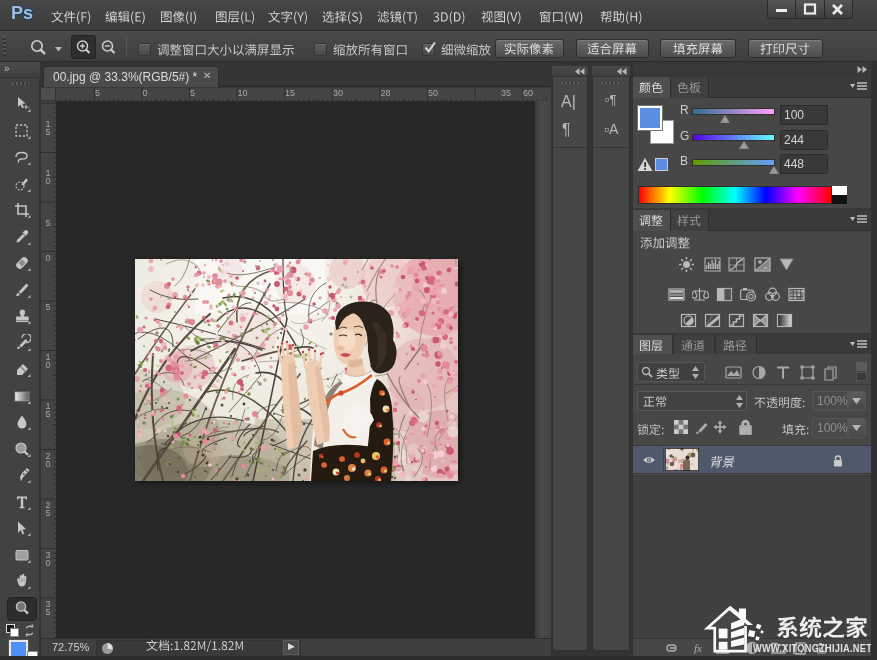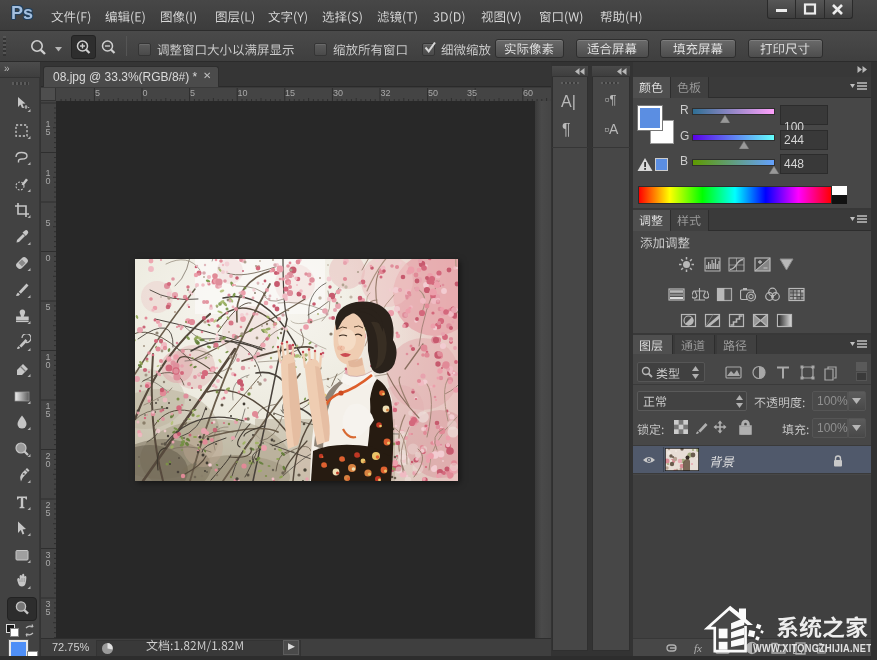--- a/index.html
+++ b/index.html
@@ -101,21 +101,21 @@
     <path d="M8.7 -0.8C9.6 -0.2 10.7 0.5 11.2 1L11.8 0.4C11.3 -0.1 10.2 -0.9 9.3 -1.3ZM6.7 -1.3C6.1 -0.8 4.9 -0.1 4 0.4C4.2 0.5 4.4 0.8 4.6 1C5.5 0.6 6.7 -0.2 7.5 -0.8ZM7.6 -10.5C7.6 -10.2 7.6 -9.8 7.5 -9.3H4.7V-8.6H7.3L7.2 -7.7H5.3V-2.2H4.2V-1.4H12V-2.2H10.9V-7.7H8L8.2 -8.6H11.7V-9.3H8.4L8.6 -10.4ZM6.1 -2.2V-3H10V-2.2ZM6.1 -5.7H10V-5H6.1ZM6.1 -6.3V-7.1H10V-6.3ZM6.1 -4.4H10V-3.6H6.1ZM0.4 -1.7 0.8 -0.8C1.8 -1.2 3.1 -1.7 4.3 -2.2L4.1 -3.1L2.8 -2.6V-6.6H4.2V-7.5H2.8V-10.4H1.9V-7.5H0.5V-6.6H1.9V-2.2C1.4 -2 0.8 -1.8 0.4 -1.7Z M14.4 -3.8C14.7 -3.9 15 -4 16.8 -4.1C16.6 -1.9 16 -0.6 13.2 0.2C13.4 0.4 13.7 0.8 13.8 1C16.8 0.1 17.6 -1.6 17.8 -4.1L19.6 -4.2V-0.7C19.6 0.4 20 0.7 21.1 0.7C21.4 0.7 22.8 0.7 23 0.7C24.1 0.7 24.4 0.2 24.5 -1.8C24.2 -1.8 23.8 -2 23.6 -2.2C23.5 -0.5 23.4 -0.2 23 -0.2C22.6 -0.2 21.5 -0.2 21.2 -0.2C20.7 -0.2 20.6 -0.3 20.6 -0.7V-4.3L22.4 -4.4C22.7 -4.1 23 -3.8 23.1 -3.5L24 -4.1C23.3 -5 21.9 -6.2 20.7 -7.2L20 -6.7C20.5 -6.2 21.1 -5.7 21.6 -5.2L15.7 -4.9C16.5 -5.7 17.3 -6.6 18.1 -7.6H24.2V-8.5H13.3V-7.6H16.8C16.1 -6.6 15.2 -5.7 14.9 -5.4C14.6 -5.1 14.3 -4.8 14.1 -4.8C14.2 -4.5 14.3 -4 14.4 -3.8ZM17.8 -10.3C18.2 -9.7 18.6 -9 18.8 -8.5L19.8 -8.8C19.6 -9.3 19.1 -10 18.8 -10.6Z M29.4 -6.6C29.6 -6.2 29.9 -5.7 30.1 -5.3L31 -5.7C30.8 -6 30.5 -6.5 30.2 -6.9ZM27.6 -9.1H35.2V-7.8H27.6ZM26.7 -9.9V-5.8C26.7 -3.9 26.6 -1.3 25.4 0.5C25.6 0.6 26 0.9 26.2 1C27.5 -0.9 27.6 -3.7 27.6 -5.8V-7H36.2V-9.9ZM34.2 -6.9C34 -6.4 33.7 -5.8 33.4 -5.3H28.1V-4.5H30.1V-3.2L30.1 -2.7H27.8V-1.9H30C29.7 -1.1 29.1 -0.3 27.7 0.3C27.9 0.5 28.2 0.8 28.3 1C30.1 0.2 30.7 -0.8 30.9 -1.9H33.5V1H34.4V-1.9H36.8V-2.7H34.4V-4.5H36.5V-5.3H34.3C34.6 -5.7 35 -6.2 35.2 -6.6ZM33.5 -2.7H31L31 -3.2V-4.5H33.5Z M40.5 -6.1H47.1V-5.3H40.5ZM40.5 -7.5H47.1V-6.7H40.5ZM43.2 -3.2V-2.3H40.9C41.3 -2.6 41.6 -2.9 41.9 -3.2ZM44.2 -3.2H45.7C46 -2.9 46.3 -2.6 46.6 -2.3H44.2ZM39.6 -8.1V-4.6H41.9C41.7 -4.4 41.6 -4.2 41.4 -4H38.2V-3.2H40.7C40 -2.6 39 -2 37.9 -1.5C38.1 -1.4 38.3 -1.1 38.4 -0.8C39.1 -1.1 39.6 -1.4 40.1 -1.7V0.6H41V-1.6H43.2V1H44.2V-1.6H46.6V-0.3C46.6 -0.2 46.6 -0.1 46.4 -0.1C46.3 -0.1 45.8 -0.1 45.3 -0.2C45.4 0.1 45.5 0.3 45.5 0.6C46.3 0.6 46.8 0.6 47.1 0.4C47.5 0.3 47.5 0.1 47.5 -0.3V-1.7C48 -1.4 48.5 -1.2 49.1 -1C49.2 -1.2 49.4 -1.5 49.6 -1.7C48.6 -2 47.5 -2.5 46.7 -3.2H49.3V-4H42.5C42.6 -4.2 42.8 -4.4 42.9 -4.6H48V-8.1ZM45.3 -10.5V-9.7H42.1V-10.5H41.2V-9.7H38.3V-8.9H41.2V-8.3H42.1V-8.9H45.3V-8.3H46.3V-8.9H49.2V-9.7H46.3V-10.5Z" fill="#e2e2e2"></path>
   </svg>
 <div class="abs" style="left:748px;top:39px;width:75px;height:19px;background:linear-gradient(#6a6a6a,#4d4d4d);border:1px solid #2e2e2e;border-radius:3px;box-shadow:inset 0 1px 0 #7e7e7e"></div>
 <svg style="position:absolute;left:760px;top:38.5px" width="56" height="20" viewBox="0 -14.5 56 20">
     <path d="M2.5 -10.5V-8H0.6V-7.1H2.5V-4.4C1.7 -4.2 1.1 -4 0.5 -3.9L0.8 -3L2.5 -3.5V-0.2C2.5 -0.1 2.4 -0 2.2 -0C2.1 0 1.5 0 0.9 -0C1.1 0.2 1.2 0.6 1.2 0.9C2.1 0.9 2.6 0.9 3 0.7C3.3 0.6 3.4 0.3 3.4 -0.2V-3.7L5.3 -4.3L5.2 -5.2L3.4 -4.7V-7.1H5.2V-8H3.4V-10.5ZM5.2 -9.5V-8.5H8.8V-0.4C8.8 -0.2 8.7 -0.1 8.5 -0.1C8.2 -0.1 7.3 -0.1 6.4 -0.1C6.5 0.2 6.7 0.7 6.7 0.9C7.9 0.9 8.7 0.9 9.2 0.8C9.6 0.6 9.8 0.3 9.8 -0.4V-8.5H12V-9.5Z M13.7 -0.5C14 -0.7 14.5 -0.8 18.2 -1.8C18.2 -2 18.1 -2.4 18.1 -2.7L14.7 -1.8V-5.2H18.2V-6.1H14.7V-8.4C15.9 -8.7 17.2 -9.1 18.2 -9.5L17.4 -10.2C16.6 -9.8 15.1 -9.3 13.8 -9V-2.3C13.8 -1.8 13.5 -1.6 13.2 -1.4C13.4 -1.2 13.6 -0.7 13.7 -0.5ZM19.2 -9.6V1H20.1V-8.7H23V-2.2C23 -2 22.9 -1.9 22.7 -1.9C22.5 -1.9 21.8 -1.9 21.1 -1.9C21.2 -1.7 21.4 -1.2 21.4 -0.9C22.4 -0.9 23 -1 23.4 -1.1C23.8 -1.3 23.9 -1.6 23.9 -2.2V-9.6Z M27.2 -9.9V-6.4C27.2 -4.3 27.1 -1.6 25.4 0.4C25.6 0.5 26 0.9 26.2 1.1C27.6 -0.6 28.1 -3 28.2 -5H31.4C32.2 -2.1 33.7 0 36.3 1C36.5 0.7 36.8 0.3 37 0.1C34.6 -0.6 33.1 -2.5 32.4 -5H35.8V-9.9ZM28.2 -9H34.8V-5.9H28.2V-6.4Z M39.6 -5.2C40.5 -4.2 41.5 -2.9 41.9 -2L42.7 -2.5C42.3 -3.4 41.3 -4.7 40.4 -5.7ZM45.4 -10.5V-7.8H38.1V-6.9H45.4V-0.4C45.4 -0.1 45.3 -0 45 0C44.7 0 43.6 0 42.4 -0C42.6 0.3 42.8 0.7 42.9 1C44.2 1 45.2 1 45.7 0.8C46.2 0.7 46.4 0.4 46.4 -0.4V-6.9H49.4V-7.8H46.4V-10.5Z" fill="#e2e2e2"></path>
   </svg>
 <div class="abs" style="left:0px;top:62px;width:877px;height:598px;background:#333333"></div>
 <div class="abs" style="left:41px;top:62px;width:510px;height:596px;background:#3a3a3a"></div>
 <div class="abs" style="left:41px;top:62px;width:510px;height:25px;background:#353535;border-bottom:1px solid #2a2a2a"></div>
 <div class="abs" style="left:43px;top:66px;width:176px;height:21px;background:#4b4b4b;border-radius:3px 3px 0 0;border:1px solid #2e2e2e;border-bottom:none"></div>
-<div class="lat" style="left:53px;top:70px;font-size:12px;color:#dadada">08.jpg @ 33.3%(RGB/8#) *</div>
+<div class="lat" style="left:53px;top:70px;font-size:12px;color:#dadada">00.jpg @ 33.3%(RGB/5#) *</div>
 <div class="lat" style="left:203px;top:70px;font-size:10px;color:#c0c0c0">✕</div>
 <div class="abs" style="left:41px;top:88px;width:15px;height:13px;background:#4e4e4e;border-right:1px solid #333;border-bottom:1px solid #333"></div>
 <svg class="abs" style="left:56px;top:88px" width="495" height="13">
     <rect x="0" y="0" width="495" height="13" fill="#444"></rect>
     <rect x="4.6" y="11" width="1" height="2" fill="#2e2e2e"></rect>
     <rect x="9.3" y="11" width="1" height="2" fill="#2e2e2e"></rect>
     <rect x="14.1" y="10" width="1" height="3" fill="#2e2e2e"></rect>
     <rect x="18.9" y="11" width="1" height="2" fill="#2e2e2e"></rect>
     <rect x="23.6" y="11" width="1" height="2" fill="#2e2e2e"></rect>
     <rect x="28.4" y="11" width="1" height="2" fill="#2e2e2e"></rect>
@@ -217,23 +217,23 @@
     <rect x="490.1" y="10" width="1" height="3" fill="#2e2e2e"></rect>
     <rect x="494.9" y="11" width="1" height="2" fill="#2e2e2e"></rect>
     <rect x="466.3" y="0" width="1" height="13" fill="#2e2e2e"></rect>
   </svg>
 <div class="lat" style="left:95px;top:88px;font-size:9px;color:#a8a8a8">5</div>
 <div class="lat" style="left:142.5px;top:88px;font-size:9px;color:#a8a8a8">0</div>
 <div class="lat" style="left:190px;top:88px;font-size:9px;color:#a8a8a8">5</div>
 <div class="lat" style="left:237.5px;top:88px;font-size:9px;color:#a8a8a8">10</div>
 <div class="lat" style="left:285px;top:88px;font-size:9px;color:#a8a8a8">15</div>
 <div class="lat" style="left:333px;top:88px;font-size:9px;color:#a8a8a8">30</div>
-<div class="lat" style="left:380.5px;top:88px;font-size:9px;color:#a8a8a8">32</div>
+<div class="lat" style="left:380.5px;top:88px;font-size:9px;color:#a8a8a8">28</div>
 <div class="lat" style="left:428px;top:88px;font-size:9px;color:#a8a8a8">50</div>
-<div class="lat" style="left:467px;top:88px;font-size:9px;color:#a8a8a8">35</div>
+<div class="lat" style="left:501px;top:88px;font-size:9px;color:#a8a8a8">35</div>
 <div class="lat" style="left:523px;top:88px;font-size:9px;color:#a8a8a8">60</div>
 <svg class="abs" style="left:41px;top:101px" width="15" height="537">
     <rect x="0" y="0" width="15" height="537" fill="#444"></rect>
     <rect x="13" y="6.5" width="2" height="1" fill="#2e2e2e"></rect>
     <rect x="13" y="11.4" width="2" height="1" fill="#2e2e2e"></rect>
     <rect x="13" y="16.4" width="2" height="1" fill="#2e2e2e"></rect>
     <rect x="13" y="21.3" width="2" height="1" fill="#2e2e2e"></rect>
     <rect x="12" y="26.2" width="3" height="1" fill="#2e2e2e"></rect>
     <rect x="13" y="31.2" width="2" height="1" fill="#2e2e2e"></rect>
     <rect x="13" y="36.1" width="2" height="1" fill="#2e2e2e"></rect>
@@ -1758,21 +1758,21 @@
   </svg>
 <div class="abs" style="left:650px;top:120px;width:24px;height:24px;background:#fff;border:1px solid #999"></div>
 <div class="abs" style="left:637px;top:105px;width:26px;height:26px;background:#fff;border:1px solid #777"></div>
 <div class="abs" style="left:640px;top:108px;width:20px;height:20px;background:#5b8ee2"></div>
 <div class="lat" style="left:680px;top:103px;font-size:12px;color:#ccc">R</div>
 <div class="abs" style="left:692px;top:108px;width:83px;height:7px;background:linear-gradient(90deg,#2f6f94,#ffa1fc);border:1px solid #2f2f2f"></div>
 <svg class="abs" style="left:720px;top:115px" width="10" height="8">
     <path d="M5 0 L10 8 L0 8 Z" fill="#999" stroke="#666" stroke-width="0.5"></path>
   </svg>
 <div class="abs" style="left:780px;top:105px;width:48px;height:20px;background:#393939;border:1px solid #2c2c2c"></div>
-<div class="lat" style="left:784px;top:120px;font-size:12px;color:#d5d5d5">100</div>
+<div class="lat" style="left:784px;top:108px;font-size:12px;color:#d5d5d5">100</div>
 <div class="lat" style="left:680px;top:129px;font-size:12px;color:#ccc">G</div>
 <div class="abs" style="left:692px;top:134px;width:83px;height:7px;background:linear-gradient(90deg,#5a00e8,#64fffc);border:1px solid #2f2f2f"></div>
 <svg class="abs" style="left:739px;top:141px" width="10" height="8">
     <path d="M5 0 L10 8 L0 8 Z" fill="#999" stroke="#666" stroke-width="0.5"></path>
   </svg>
 <div class="abs" style="left:780px;top:130px;width:48px;height:20px;background:#393939;border:1px solid #2c2c2c"></div>
 <div class="lat" style="left:784px;top:133px;font-size:12px;color:#d5d5d5">244</div>
 <div class="lat" style="left:680px;top:154px;font-size:12px;color:#ccc">B</div>
 <div class="abs" style="left:692px;top:159px;width:83px;height:7px;background:linear-gradient(90deg,#5e9a00,#64a1ff);border:1px solid #2f2f2f"></div>
 <svg class="abs" style="left:769px;top:166px" width="10" height="8">

